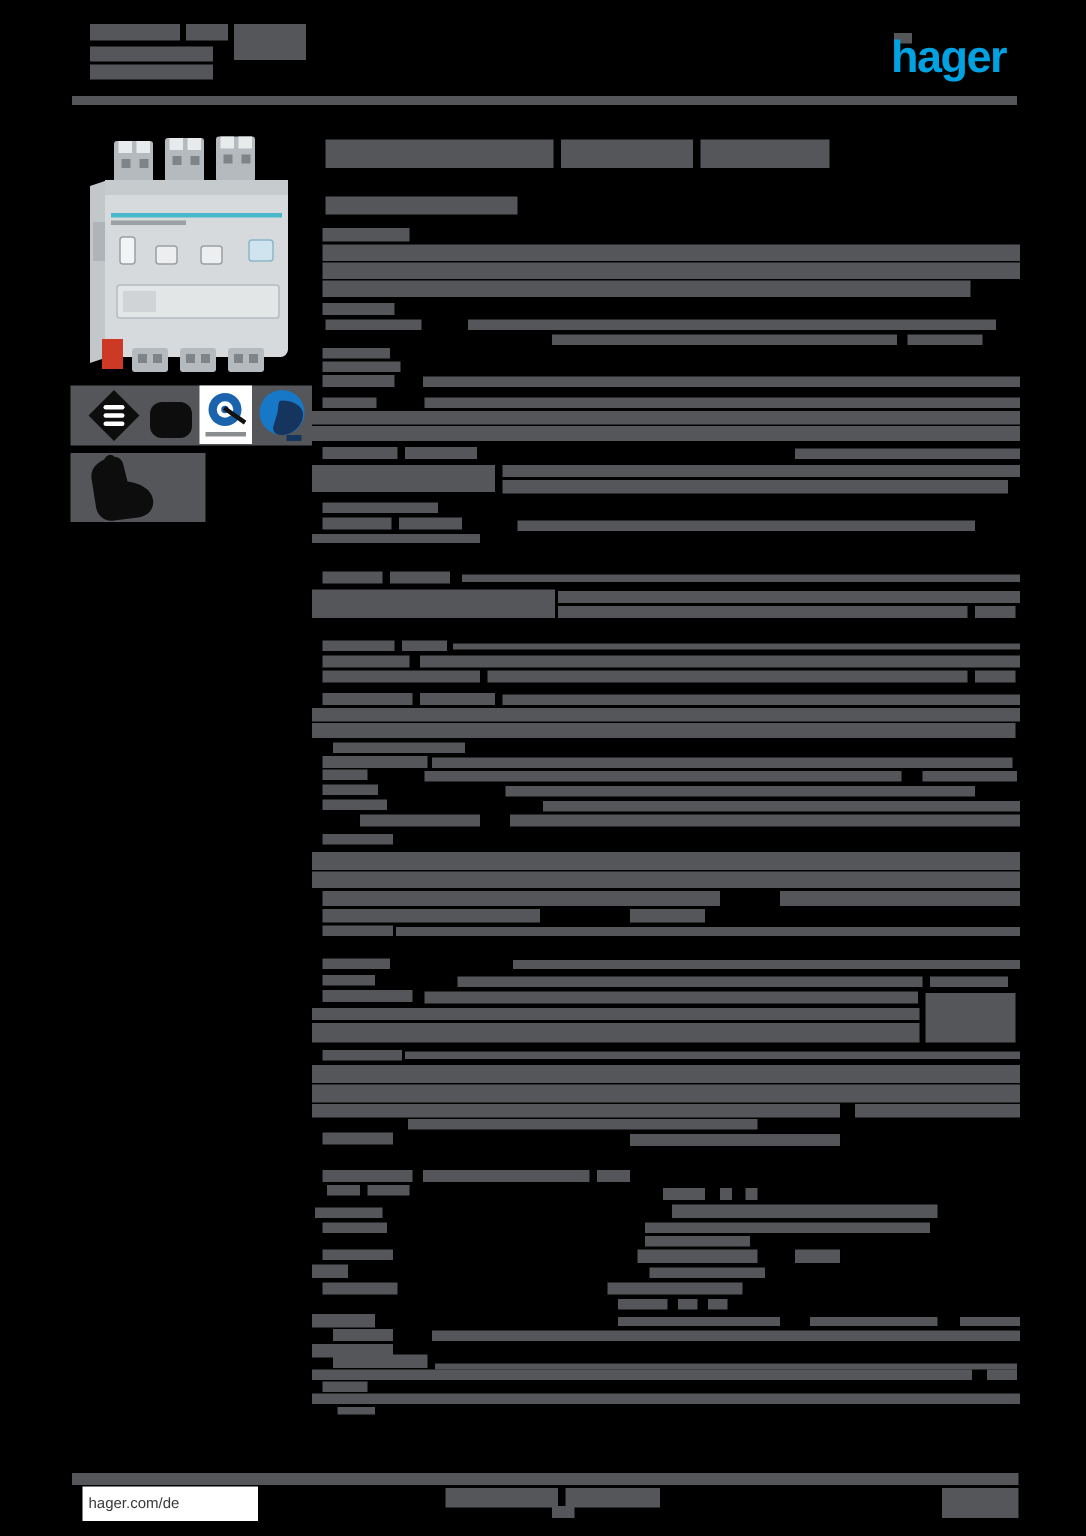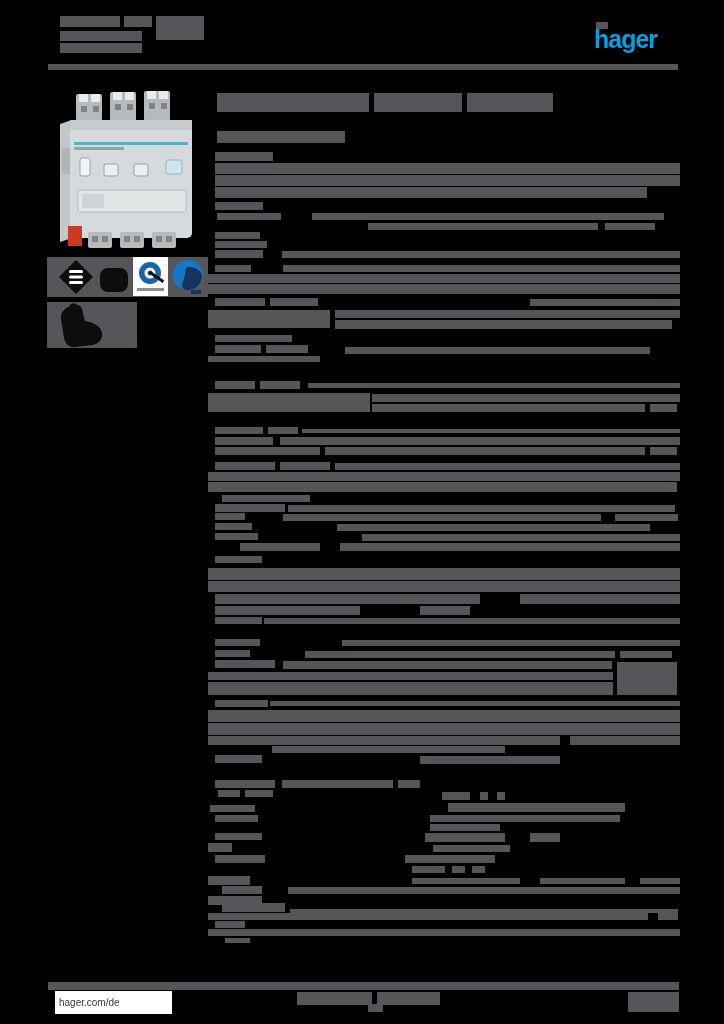--- a/index.html
+++ b/index.html
@@ -1,20 +1,20 @@
 <!DOCTYPE html>
 <html><head>
 <meta charset="utf-8">
 <style>
   html,body{margin:0;padding:0;background:#000;}
   #canvas{position:relative;width:724px;height:1024px;background:#000;overflow:hidden;
           font-family:"Liberation Sans",sans-serif;}
   .rd{position:absolute;background:#54565a;}
   #hager-logo{position:absolute;left:594px;top:24px;width:86px;height:30px;
-    color:#00a2e2;font-weight:bold;font-size:25px;letter-spacing:-1px;line-height:30px;}
+    color:#00a2e2;font-weight:bold;font-size:30px;letter-spacing:-1px;line-height:30px;}
   #product-photo{position:absolute;left:58px;top:90px;width:142px;height:160px;}
   .badge{position:absolute;}
   #badge-strip{position:absolute;left:47px;top:257px;width:161px;height:40px;background:#54565a;}
   #hand-strip{position:absolute;left:47px;top:302px;width:90px;height:46px;background:#54565a;}
   #footer-linkbox{position:absolute;left:55px;top:991px;width:117px;height:23px;background:#fff;}
   #footer-link{position:absolute;left:4px;top:6px;font-size:10px;color:#3a3a3a;
     font-family:"Liberation Sans",sans-serif;}
 </style>
 </head>
 <body>

